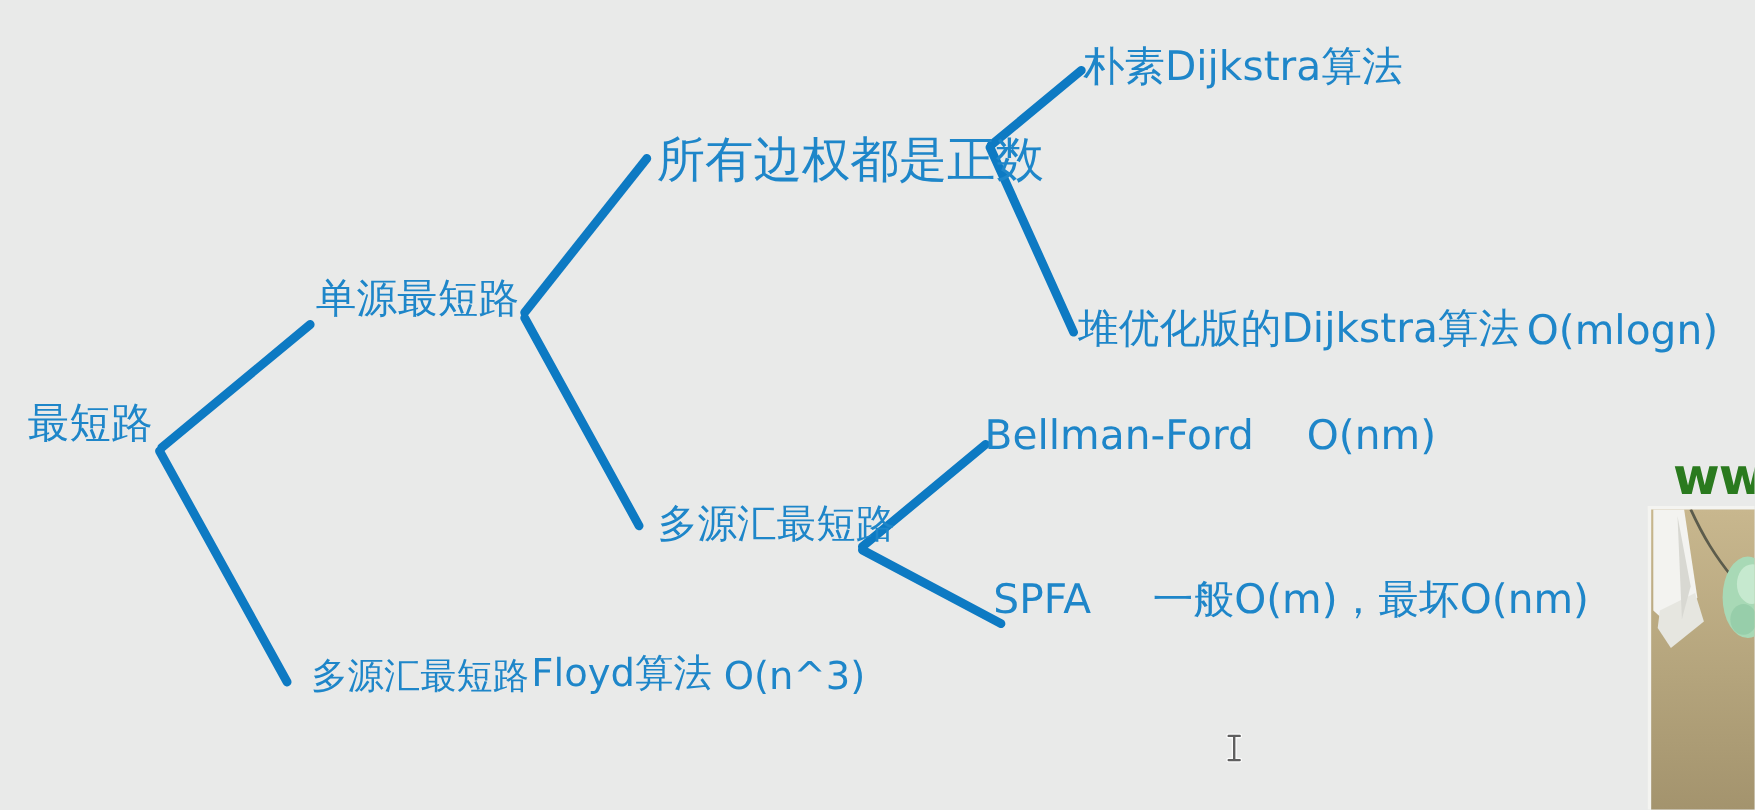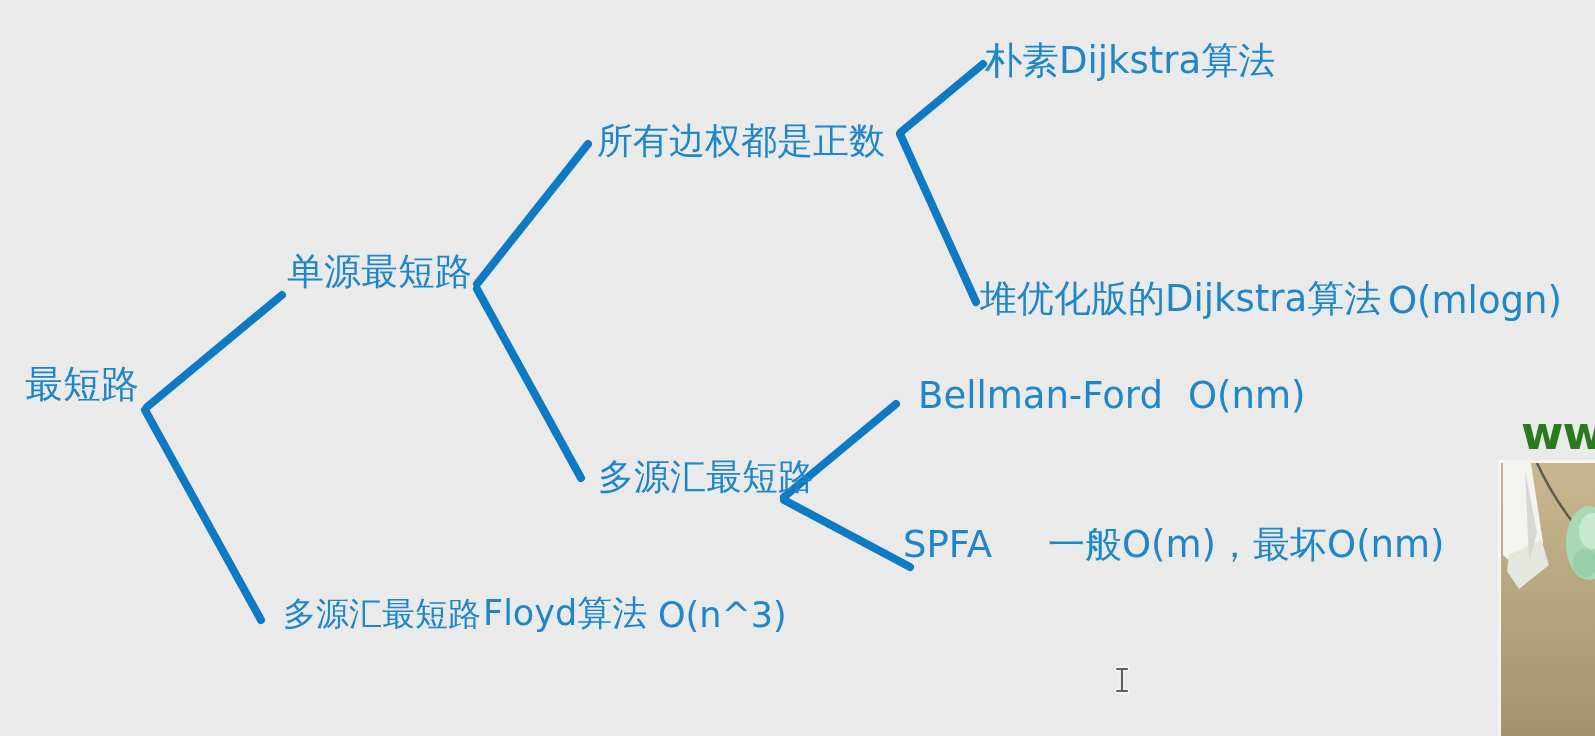--- a/index.html
+++ b/index.html
@@ -75,28 +75,28 @@
       <line x1="900" y1="134" x2="976" y2="302"></line>
       <line x1="784" y1="497" x2="896" y2="404"></line>
       <line x1="784" y1="500" x2="910" y2="567"></line>
     </g>
   </svg>
 
   <span class="node" style="left:25px; top:364px; font-size:38px">最短路</span>
 
   <span class="node" style="left:287px; top:252px; font-size:37px">单源最短路</span>
 
-  <span class="node" style="left:597px; top:122px; font-size:36px">所有边权都是正数</span>
+  <span class="node" style="left:597px; top:122px; font-size:44px">所有边权都是正数</span>
 
   <span class="node" style="left:985px; top:41px; font-size:37px">朴素Dijkstra算法</span>
 
   <span class="node" style="left:980px; top:279px; font-size:37px">堆优化版的Dijkstra算法</span>
   <span class="node" style="left:1388px; top:281px; font-size:37px">O(mlogn)</span>
 
-  <span class="node" style="left:918px; top:376px; font-size:37px">Bellman-Ford</span>
+  <span class="node" style="left:895px; top:376px; font-size:37px">Bellman-Ford</span>
   <span class="node" style="left:1188px; top:376px; font-size:37px">O(nm)</span>
 
   <span class="node" style="left:598px; top:458px; font-size:36px">多源汇最短路</span>
 
   <span class="node" style="left:903px; top:525px; font-size:37px">SPFA</span>
   <span class="node" style="left:283px; top:596px; font-size:33px">多源汇最短路</span>
 
   <span class="node" style="left:1048px; top:525px; font-size:37px">一般O(m)，最坏O(nm)</span>
   <span class="node" style="left:483px; top:595px; font-size:35px">Floyd算法</span>
   <span class="node" style="left:658px; top:597px; font-size:35px">O(n^3)</span>

